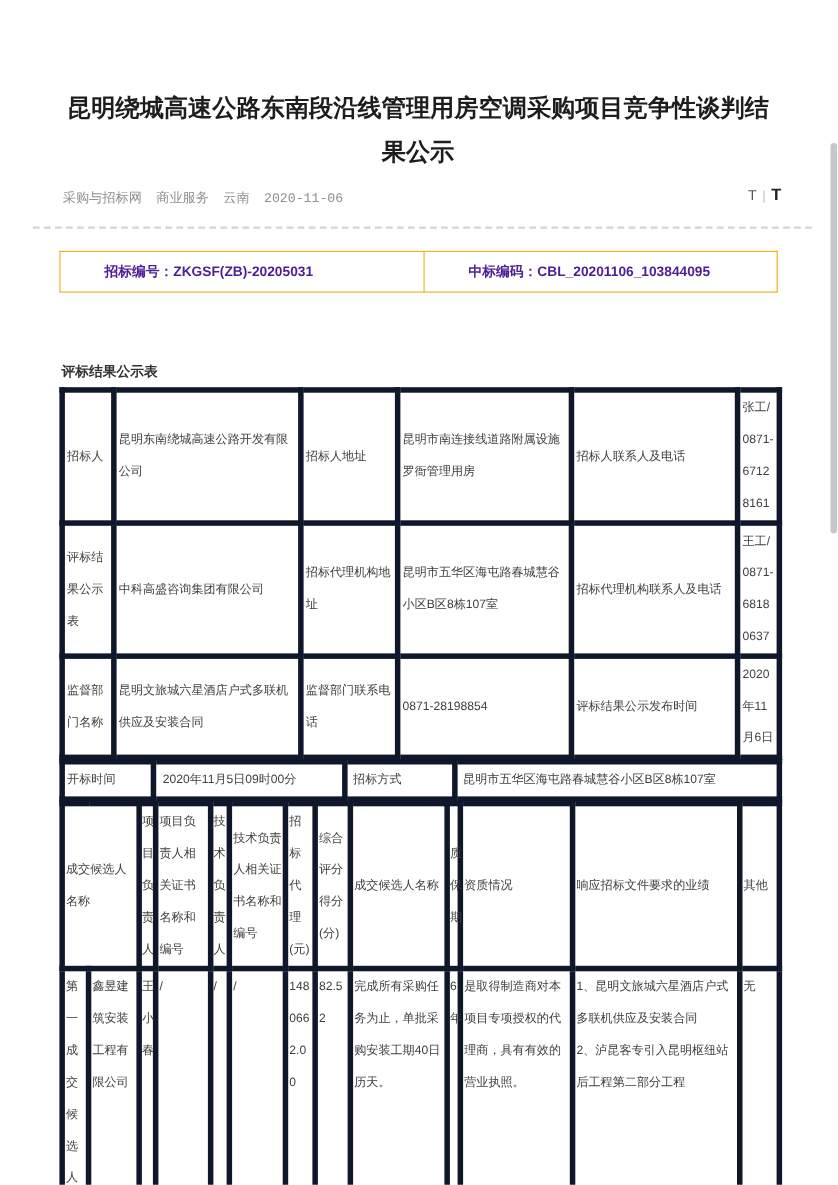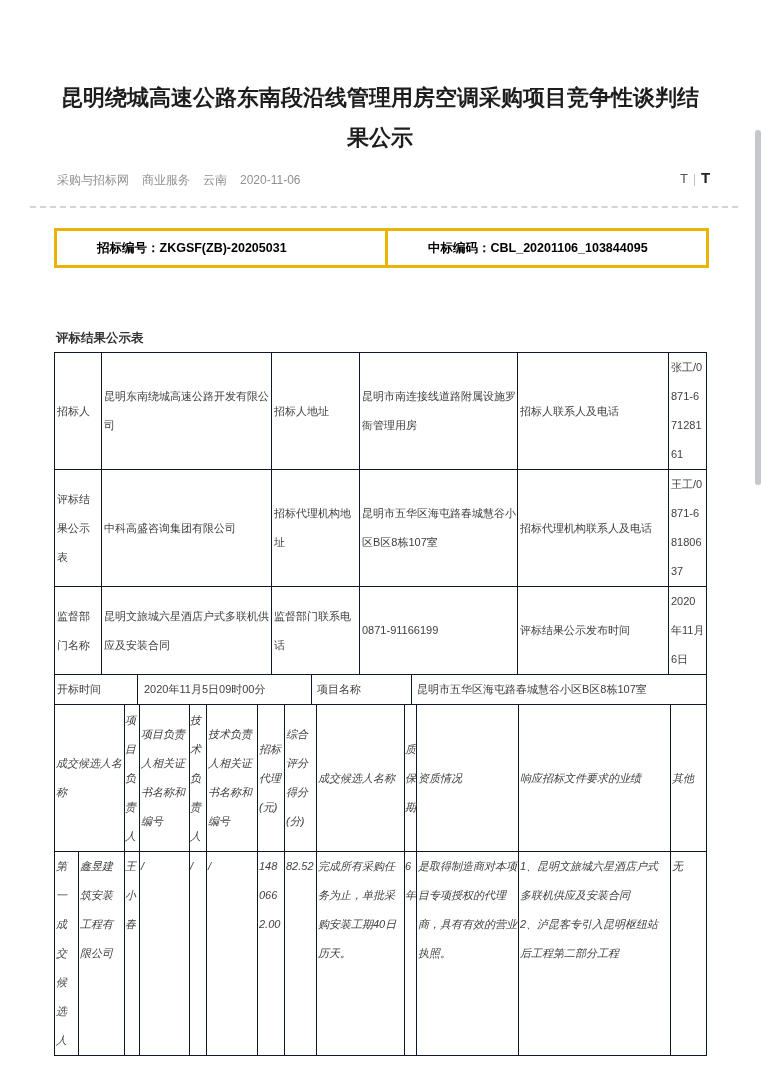--- a/index.html
+++ b/index.html
@@ -12,55 +12,55 @@
   .title {
     position:absolute; top:78px; left:54px; width:652px;
     text-align:center; font-size:22px; font-weight:bold;
     line-height:40px; color:#1d1d1d;
   }
   .meta-bar {
     position:absolute; top:172px; left:57px;
     display:flex; gap:13px; align-items:baseline;
     font-size:12px; color:#8f8f8f;
   }
-  .meta-item { color:#8f8f8f; text-decoration:none; }
+  .meta-item { color:#8f8f8f; text-decoration:none;font-family:Liberation Mono, monospace; }
   .font-controls {
     position:absolute; top:169px; left:680px;
     display:flex; gap:5px; align-items:baseline; color:#444;
   }
   .fc-small { font-size:13px; color:#555; }
   .fc-sep   { font-size:12px; color:#c0c0c0; }
   .fc-large { font-size:15px; font-weight:bold; color:#222; }
   .dashed-divider {
     position:absolute; top:206px; left:30px; width:708px; height:0;
     border-top:2px dashed #d4d4d4;
   }
   table.info-cards {
     position:absolute; top:228px; left:54px; width:652px;
     border-collapse:collapse; table-layout:fixed;
   }
   table.info-cards td {
-    border:3px solid #eab308; height:37px; vertical-align:middle;
-    padding-left:40px; font-size:12.5px; font-weight:bold; color:#000000;
+    border:1px solid #eab308; height:37px; vertical-align:middle;
+    padding-left:40px; font-size:12.5px; font-weight:bold; color:#4c1d95;
   }
   .section-label {
     position:absolute; top:330px; left:56px;
     font-size:12.5px; font-weight:bold; color:#333;
   }
   .tables-wrap { position:absolute; top:352px; left:54px; width:652px; }
   table.t {
     border-collapse:collapse; table-layout:fixed; width:652px;
   }
   table.t + table.t { margin-top:-1px; }
   table.t td {
-    border:1px solid #0f172a; vertical-align:middle;
+    border:5px solid #0f172a; vertical-align:middle;
     font-size:11px; line-height:29px; color:#3e3e3e;
     padding:0 1px 0 2px; word-break:break-all; text-align:left;
   }
-  table.tD td { padding:0 1px;font-style:italic; }
+  table.tD td { padding:0 1px; }
   table.tD tr.data-row td { vertical-align:top; }
   .scrollbar-track {
     position:absolute; top:0; left:754px; width:8px; height:1077px;
     background:transparent;
   }
   .scrollbar-thumb {
     position:absolute; top:130px; left:1px; width:6px; height:355px;
     background:#c4c7cb; border-radius:3px;
   }
 </style>
@@ -124,40 +124,40 @@
         <td>中科高盛咨询集团有限公司</td>
         <td>招标代理机构地址</td>
         <td>昆明市五华区海屯路春城慧谷小区B区8栋107室</td>
         <td>招标代理机构联系人及电话</td>
         <td>王工/0871-68180637</td>
       </tr>
       <tr style="height:84px">
         <td>监督部门名称</td>
         <td>昆明文旅城六星酒店户式多联机供应及安装合同</td>
         <td>监督部门联系电话</td>
-        <td>0871-91166199</td>
+        <td>0871-28198854</td>
         <td>评标结果公示发布时间</td>
         <td>2020年11月6日</td>
       </tr>
     </tbody>
   </table>
 
 
   <table class="t tC">
     <colgroup>
       <col style="width:83px">
         <col style="width:174px">
       <col style="width:100px">
         <col style="width:295px">
     </colgroup>
     <tbody>
       <tr style="height:29px">
         <td>开标时间</td>
         <td style="padding-left:6px">2020年11月5日09时00分</td>
-        <td style="padding-left:5px">项目名称</td>
+        <td style="padding-left:5px">招标方式</td>
         <td style="padding-left:5px">昆明市五华区海屯路春城慧谷小区B区8栋107室</td>
       </tr>
     </tbody>
   </table>
 
   <table class="t tD">
     <colgroup>
       <col style="width:24px">
         <col style="width:46px">
         <col style="width:15px">

